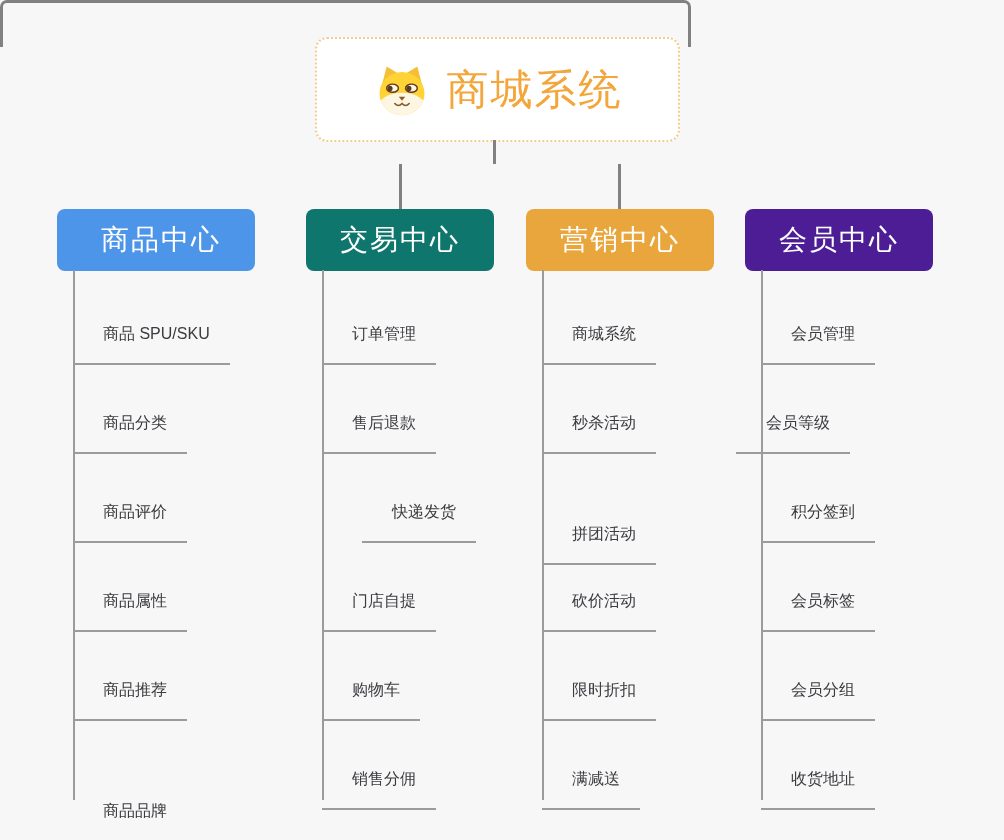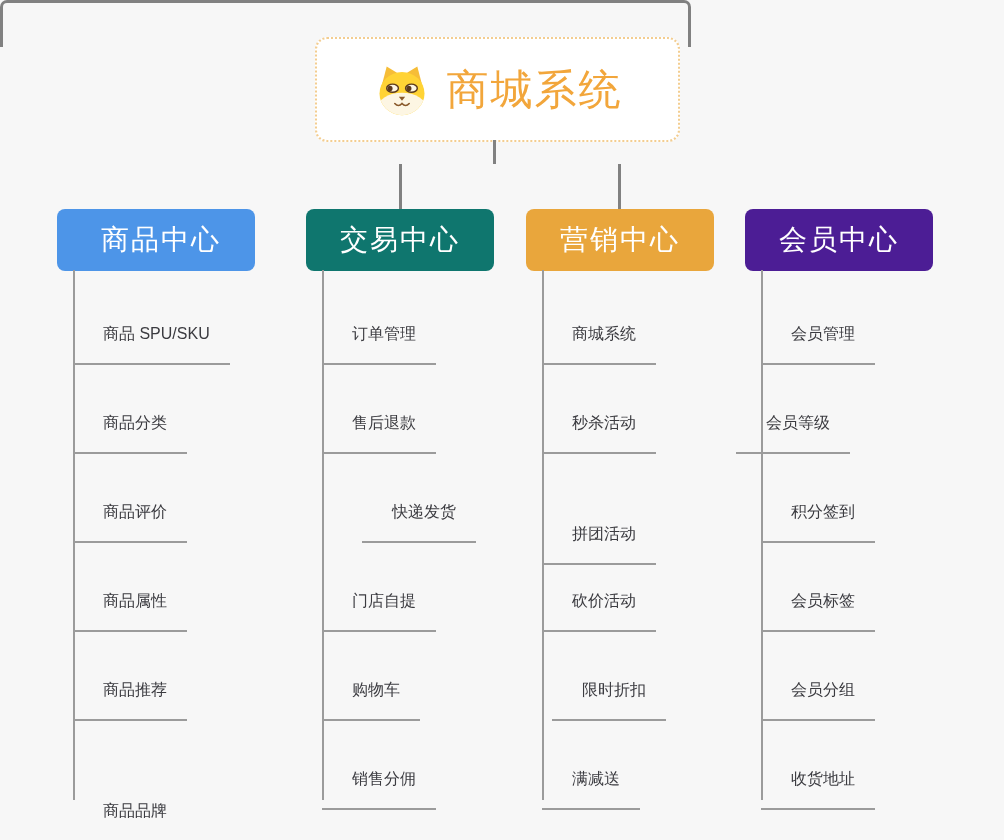--- a/index.html
+++ b/index.html
@@ -130,21 +130,21 @@
   <div class="leaf" style="left:322px;top:409px;">售后退款</div>
   <div class="leaf" style="left:322px;top:498px;margin-left:40px;">快递发货</div>
   <div class="leaf" style="left:322px;top:587px;">门店自提</div>
   <div class="leaf" style="left:322px;top:676px;">购物车</div>
   <div class="leaf" style="left:322px;top:765px;">销售分佣</div>
 
   <div class="leaf" style="left:542px;top:320px;">商城系统</div>
   <div class="leaf" style="left:542px;top:409px;">秒杀活动</div>
   <div class="leaf" style="left:542px;top:520px;">拼团活动</div>
   <div class="leaf" style="left:542px;top:587px;">砍价活动</div>
-  <div class="leaf" style="left:542px;top:676px;margin-left:10px;">限时折扣</div>
+  <div class="leaf" style="left:542px;top:676px;">限时折扣</div>
   <div class="leaf" style="left:542px;top:765px;">满减送</div>
 
   <div class="leaf" style="left:761px;top:320px;">会员管理</div>
   <div class="leaf" style="left:736px;top:409px;text-align:right;">会员等级</div>
   <div class="leaf" style="left:761px;top:498px;">积分签到</div>
   <div class="leaf" style="left:761px;top:587px;">会员标签</div>
   <div class="leaf" style="left:761px;top:676px;">会员分组</div>
   <div class="leaf" style="left:761px;top:765px;">收货地址</div>
 
 </div>

